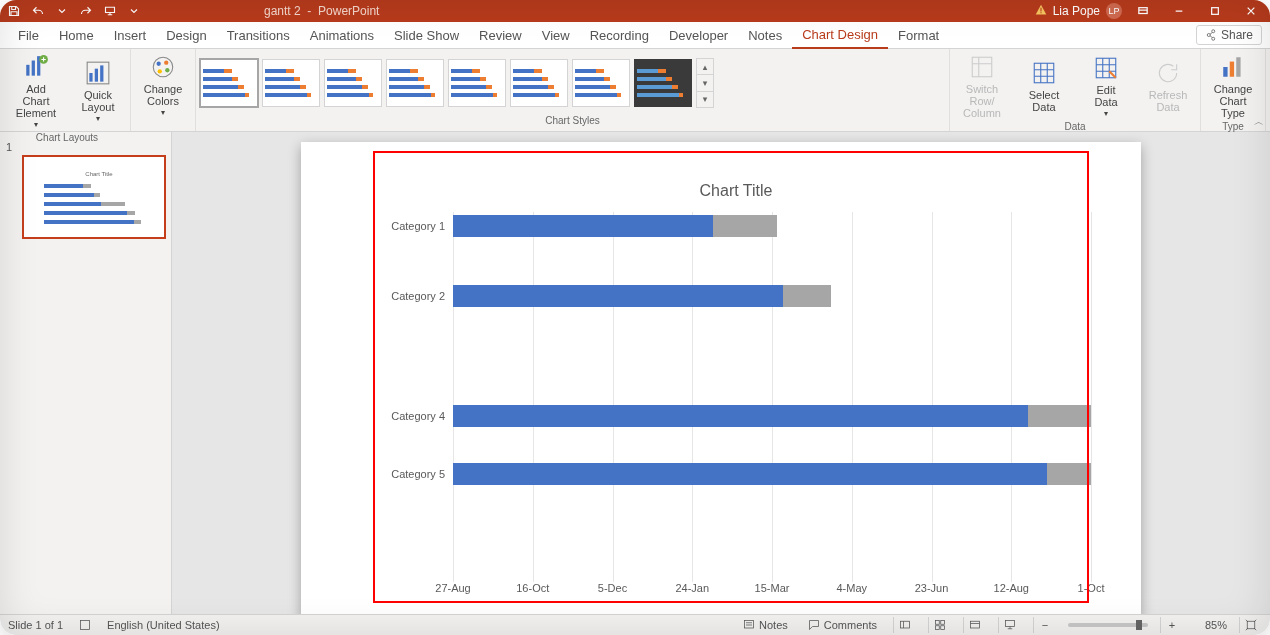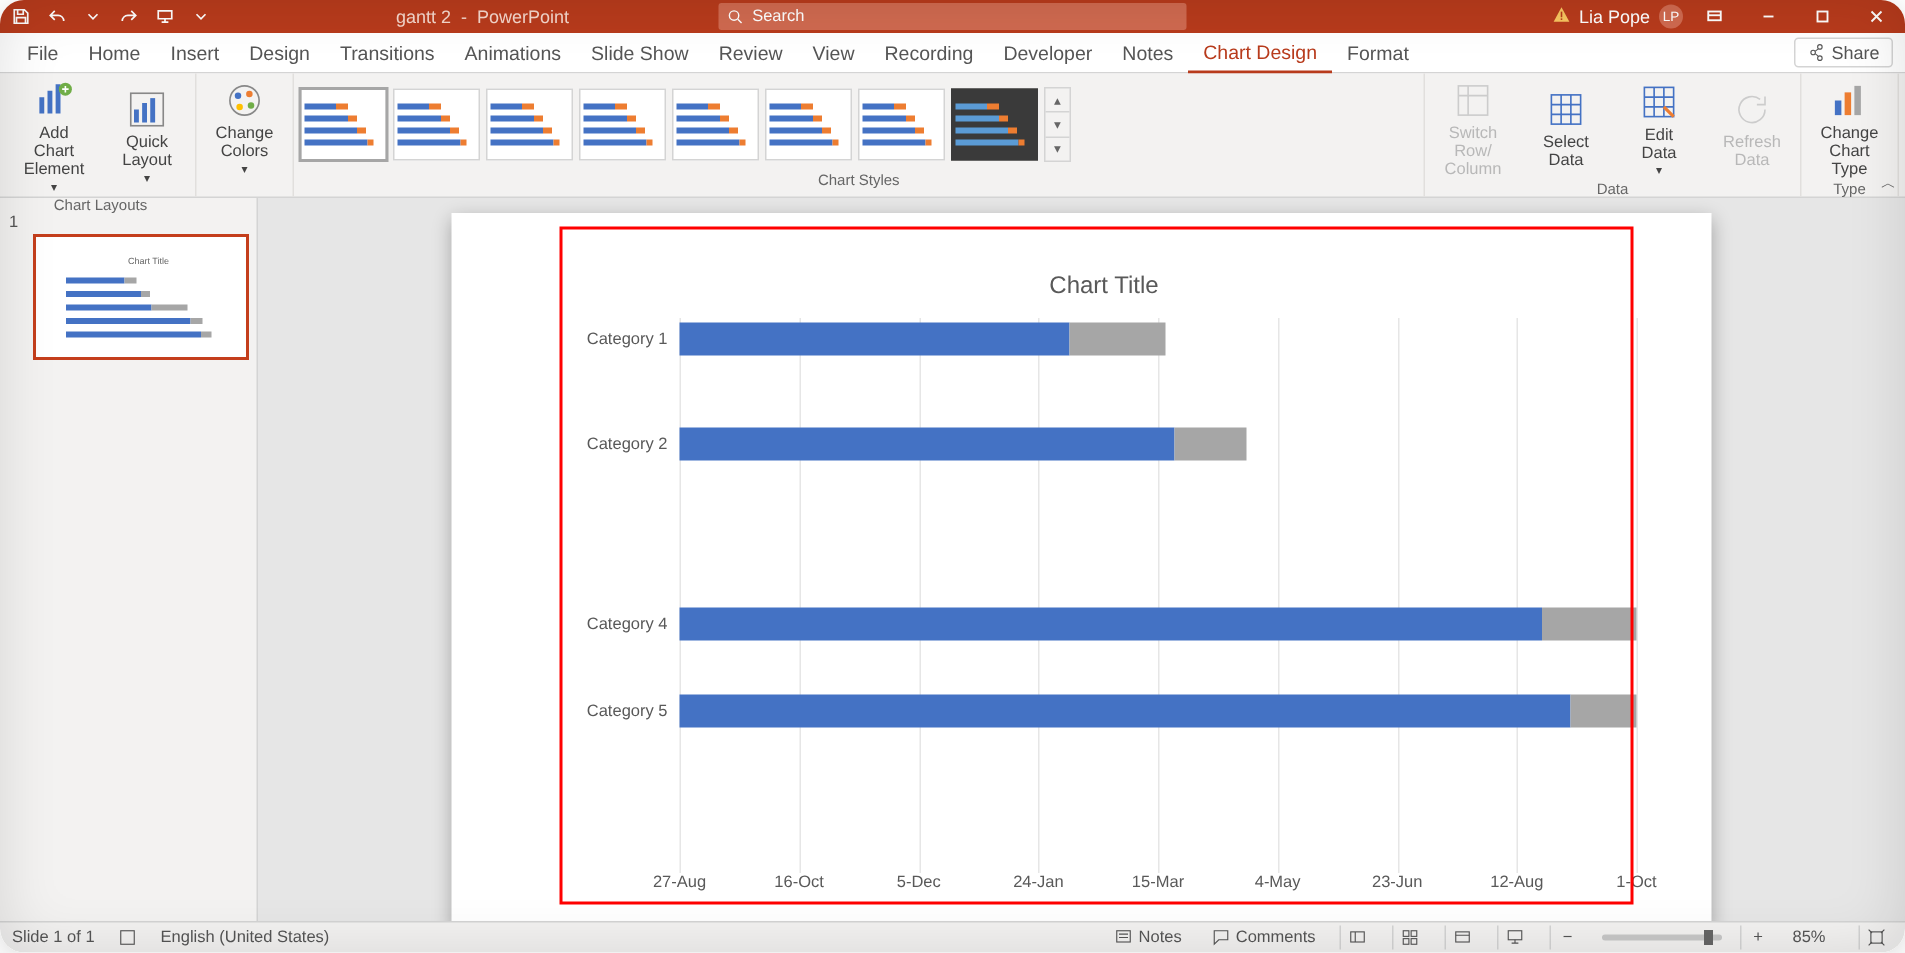--- a/index.html
+++ b/index.html
@@ -132,27 +132,20 @@
           </svg>
         </div>
       <div class="tb-iconbtn">
           <svg viewBox="0 0 16 16">
             <path d="M4 6l4 4 4-4"></path>
           </svg>
         </div>
     </div>
     <div class="tb-title">
       <span>gantt 2</span> &nbsp;-&nbsp; <span>PowerPoint</span>
-    </div>
-    <div class="tb-search">
-      <svg viewBox="0 0 16 16">
-          <circle cx="7" cy="7" r="5"></circle>
-          <path d="M11 11l4 4"></path>
-        </svg>
-      <span>Search</span>
     </div>
     <div class="tb-spacer"></div>
     <div class="tb-right">
       <span class="tb-warn"><svg viewBox="0 0 16 16">
             <path d="M8 1L1 14h14z" fill="#f8c560"></path>
             <rect x="7.3" y="5" width="1.4" height="5" fill="#b83b1c"></rect>
             <rect x="7.3" y="11" width="1.4" height="1.4" fill="#b83b1c"></rect>
           </svg></span>
       <span class="tb-user">Lia Pope</span>
       <span class="tb-avatar">LP</span>
@@ -634,21 +627,21 @@
         <svg viewBox="0 0 16 16">
           <rect x="2" y="2" width="12" height="8"></rect>
           <path d="M8 10v3M5 13h6"></path>
         </svg>
       </span>
     <span class="viewbtn">−</span>
     <span class="zoom-slider">
         <span class="thumb"></span>
       </span>
     <span class="viewbtn">+</span>
-    <span style="width:32px; ">85%</span>
+    <span style="width:32px; text-align:right;">85%</span>
     <span class="viewbtn">
         <svg viewBox="0 0 16 16">
           <rect x="3" y="3" width="10" height="10"></rect>
           <path d="M1 1l3 3M15 1l-3 3M1 15l3-3M15 15l-3-3"></path>
         </svg>
       </span>
   </div>
 
   <div class="vignette"></div>
 </div>

